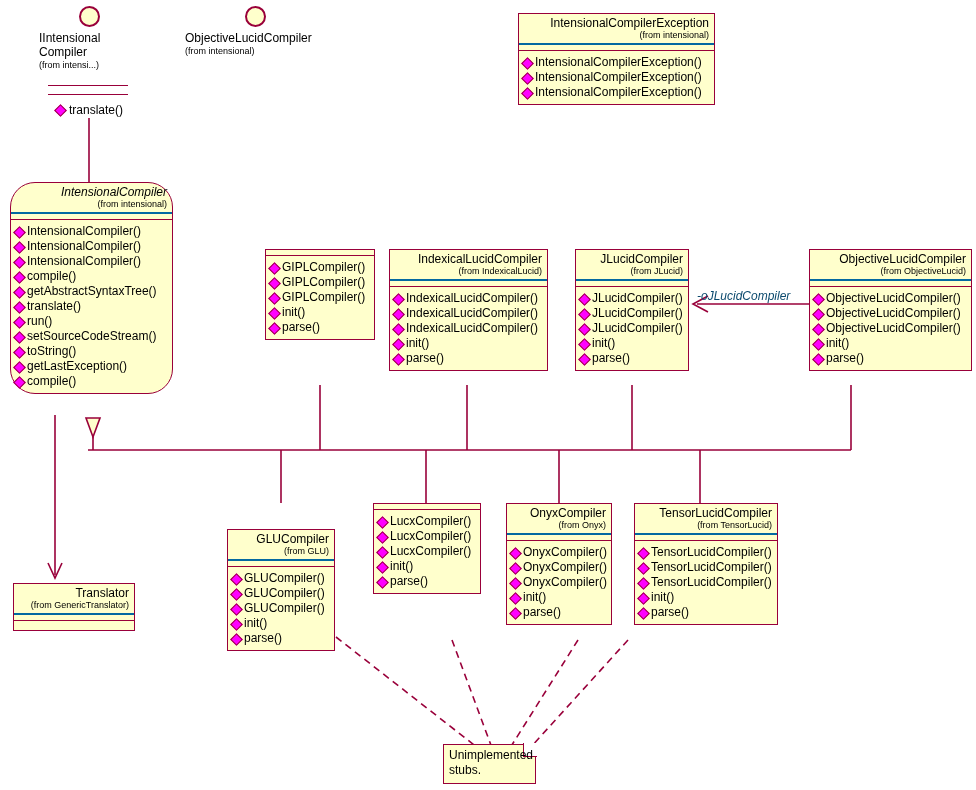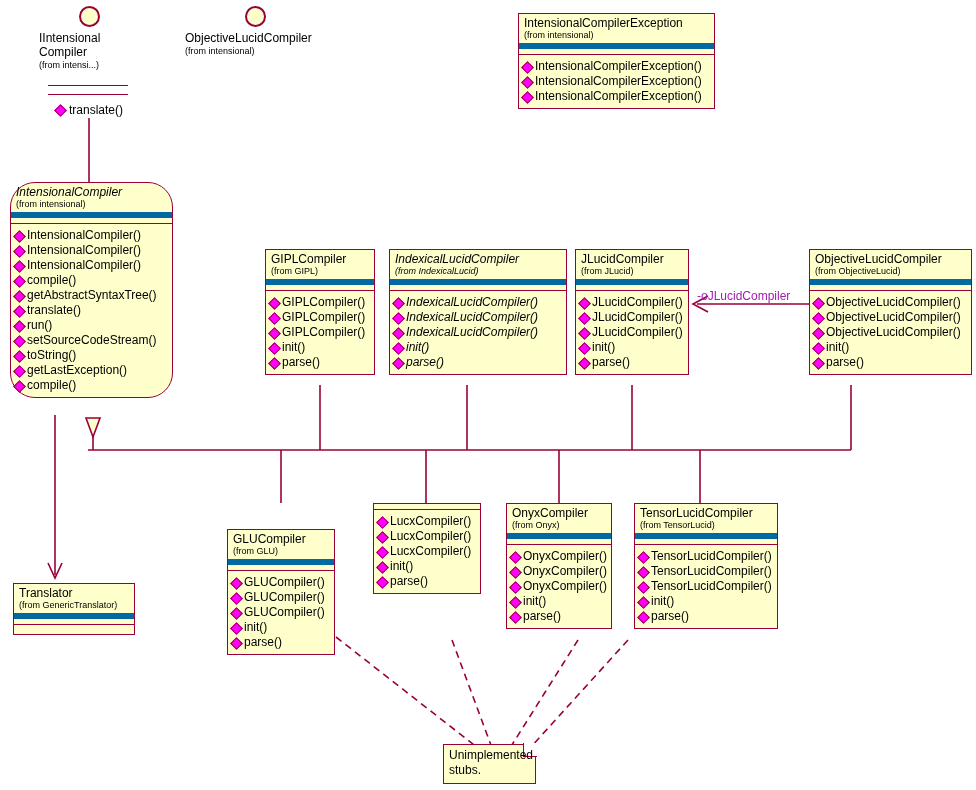--- a/index.html
+++ b/index.html
@@ -32,22 +32,22 @@
   
   .cls {
     position: absolute;
     box-sizing: border-box;
     background: #ffffcc;
     border: 1px solid #99003a;
     color: #000000;
   }
   .cls .hdr {
     padding: 3px 5px 2px 5px;
-    text-align: left;
-    border-bottom: 6px solid #0369a1;
+    text-align: right;
+    border-bottom: 2px solid #0369a1;
   }
   .cls .cname {
     font-size: 12px;
     line-height: 13px;
     white-space: nowrap;
   }
   .cls.abstract .cname {
     font-style: italic;
   }
   .cls .pkg {
@@ -157,23 +157,24 @@
     line-height: 15px;
     padding: 4px 6px;
     color: #000;
     white-space: pre-line;
   }
   
   .assoc-label {
     position: absolute;
     font-size: 12px;
     line-height: 13px;
-    color: #a21caf;
+    color: #0c4a6e;
     background: transparent;
     white-space: nowrap;
+    font-style: italic;
   }
 </style>
 </head>
 <body>
 
 <div id="canvas">
 
   <svg id="lines" viewBox="0 0 976 790" width="976" height="790" xmlns="http://www.w3.org/2000/svg">
     <g stroke="#99003a" stroke-width="1.6" fill="none">
 
@@ -257,35 +258,31 @@
       <span class="op"><span class="dia"></span><span>translate()</span></span>
       <span class="op"><span class="dia"></span><span>run()</span></span>
       <span class="op"><span class="dia"></span><span>setSourceCodeStream()</span></span>
       <span class="op"><span class="dia"></span><span>toString()</span></span>
       <span class="op"><span class="dia"></span><span>getLastException()</span></span>
       <span class="op"><span class="dia"></span><span>compile()</span></span>
     </div>
   </div>
 
   <div class="cls" style="left:265px; top:249px; width:110px;">
-    <div class="hdr">
-      <div class="cname">GIPLCompiler</div>
-      <div class="pkg">(from GIPL)</div>
-    </div>
     <div class="attrs"></div>
     <div class="ops">
       <span class="op"><span class="dia"></span><span>GIPLCompiler()</span></span>
       <span class="op"><span class="dia"></span><span>GIPLCompiler()</span></span>
       <span class="op"><span class="dia"></span><span>GIPLCompiler()</span></span>
       <span class="op"><span class="dia"></span><span>init()</span></span>
       <span class="op"><span class="dia"></span><span>parse()</span></span>
     </div>
   </div>
 
-  <div class="cls" style="left:389px; top:249px; width:178px;font-style:italic;">
+  <div class="cls" style="left:389px; top:249px; width:159px;">
     <div class="hdr">
       <div class="cname">IndexicalLucidCompiler</div>
       <div class="pkg">(from IndexicalLucid)</div>
     </div>
     <div class="attrs"></div>
     <div class="ops">
       <span class="op"><span class="dia"></span><span>IndexicalLucidCompiler()</span></span>
       <span class="op"><span class="dia"></span><span>IndexicalLucidCompiler()</span></span>
       <span class="op"><span class="dia"></span><span>IndexicalLucidCompiler()</span></span>
       <span class="op"><span class="dia"></span><span>init()</span></span>

